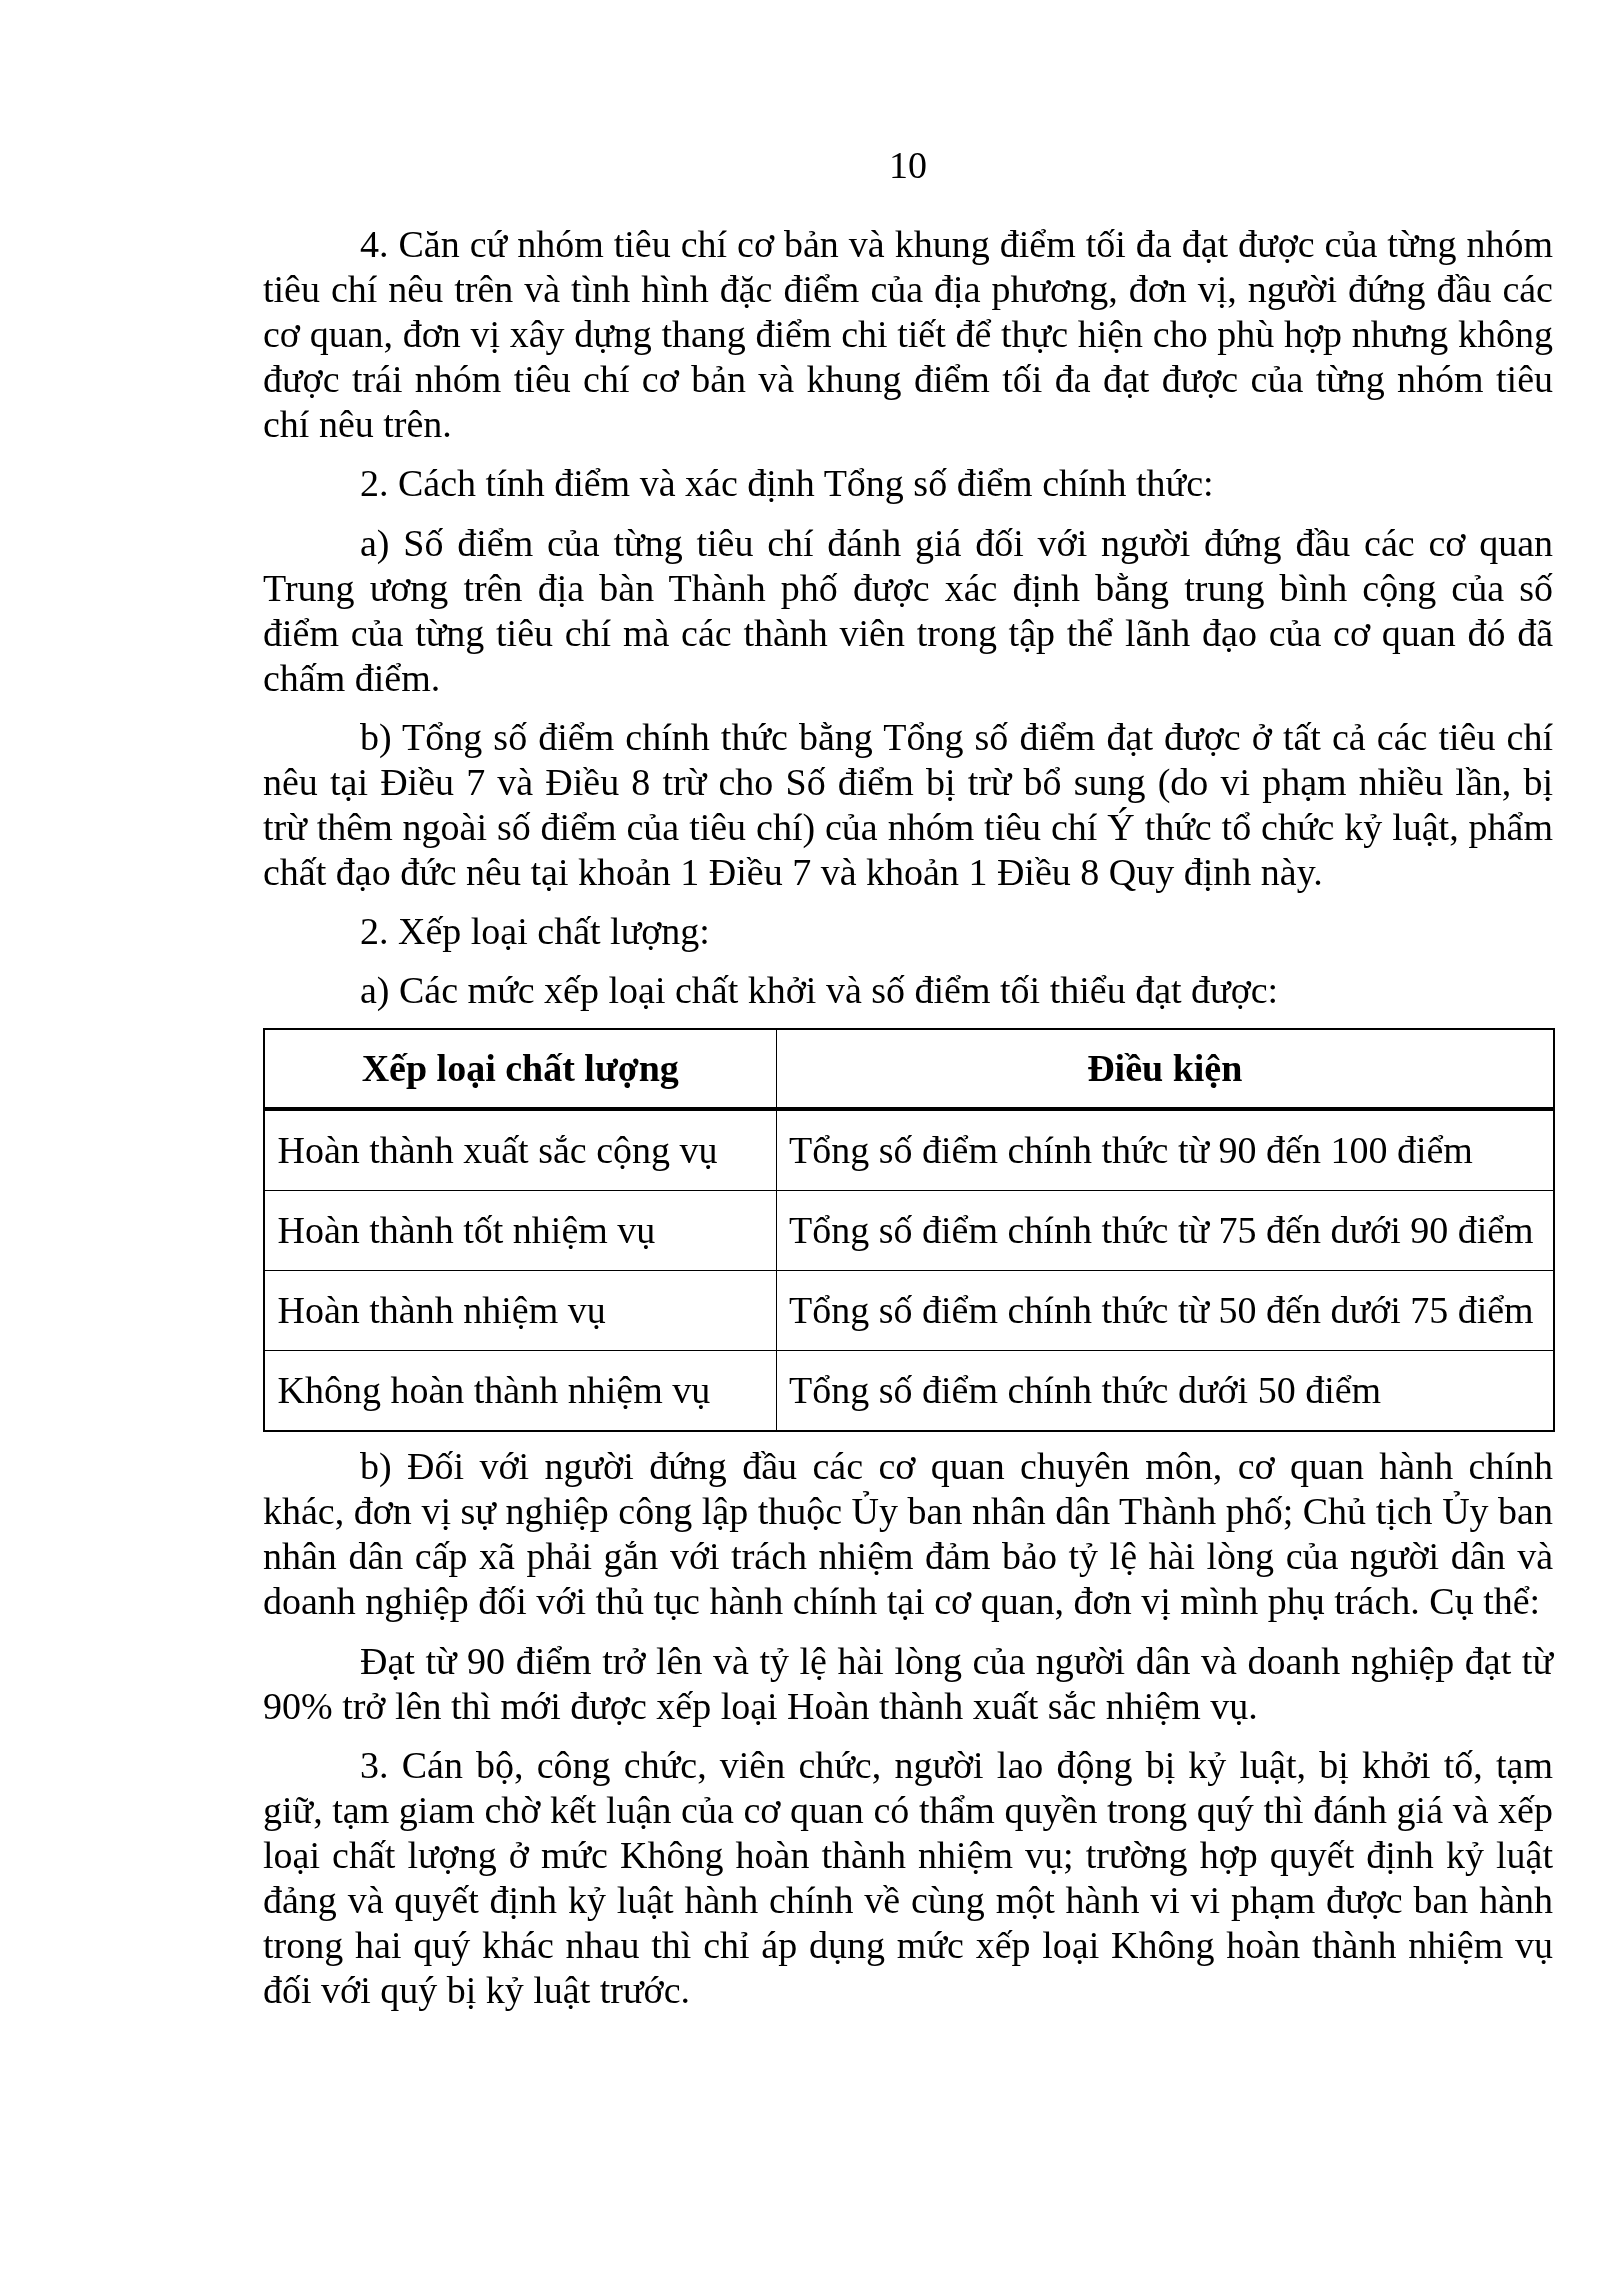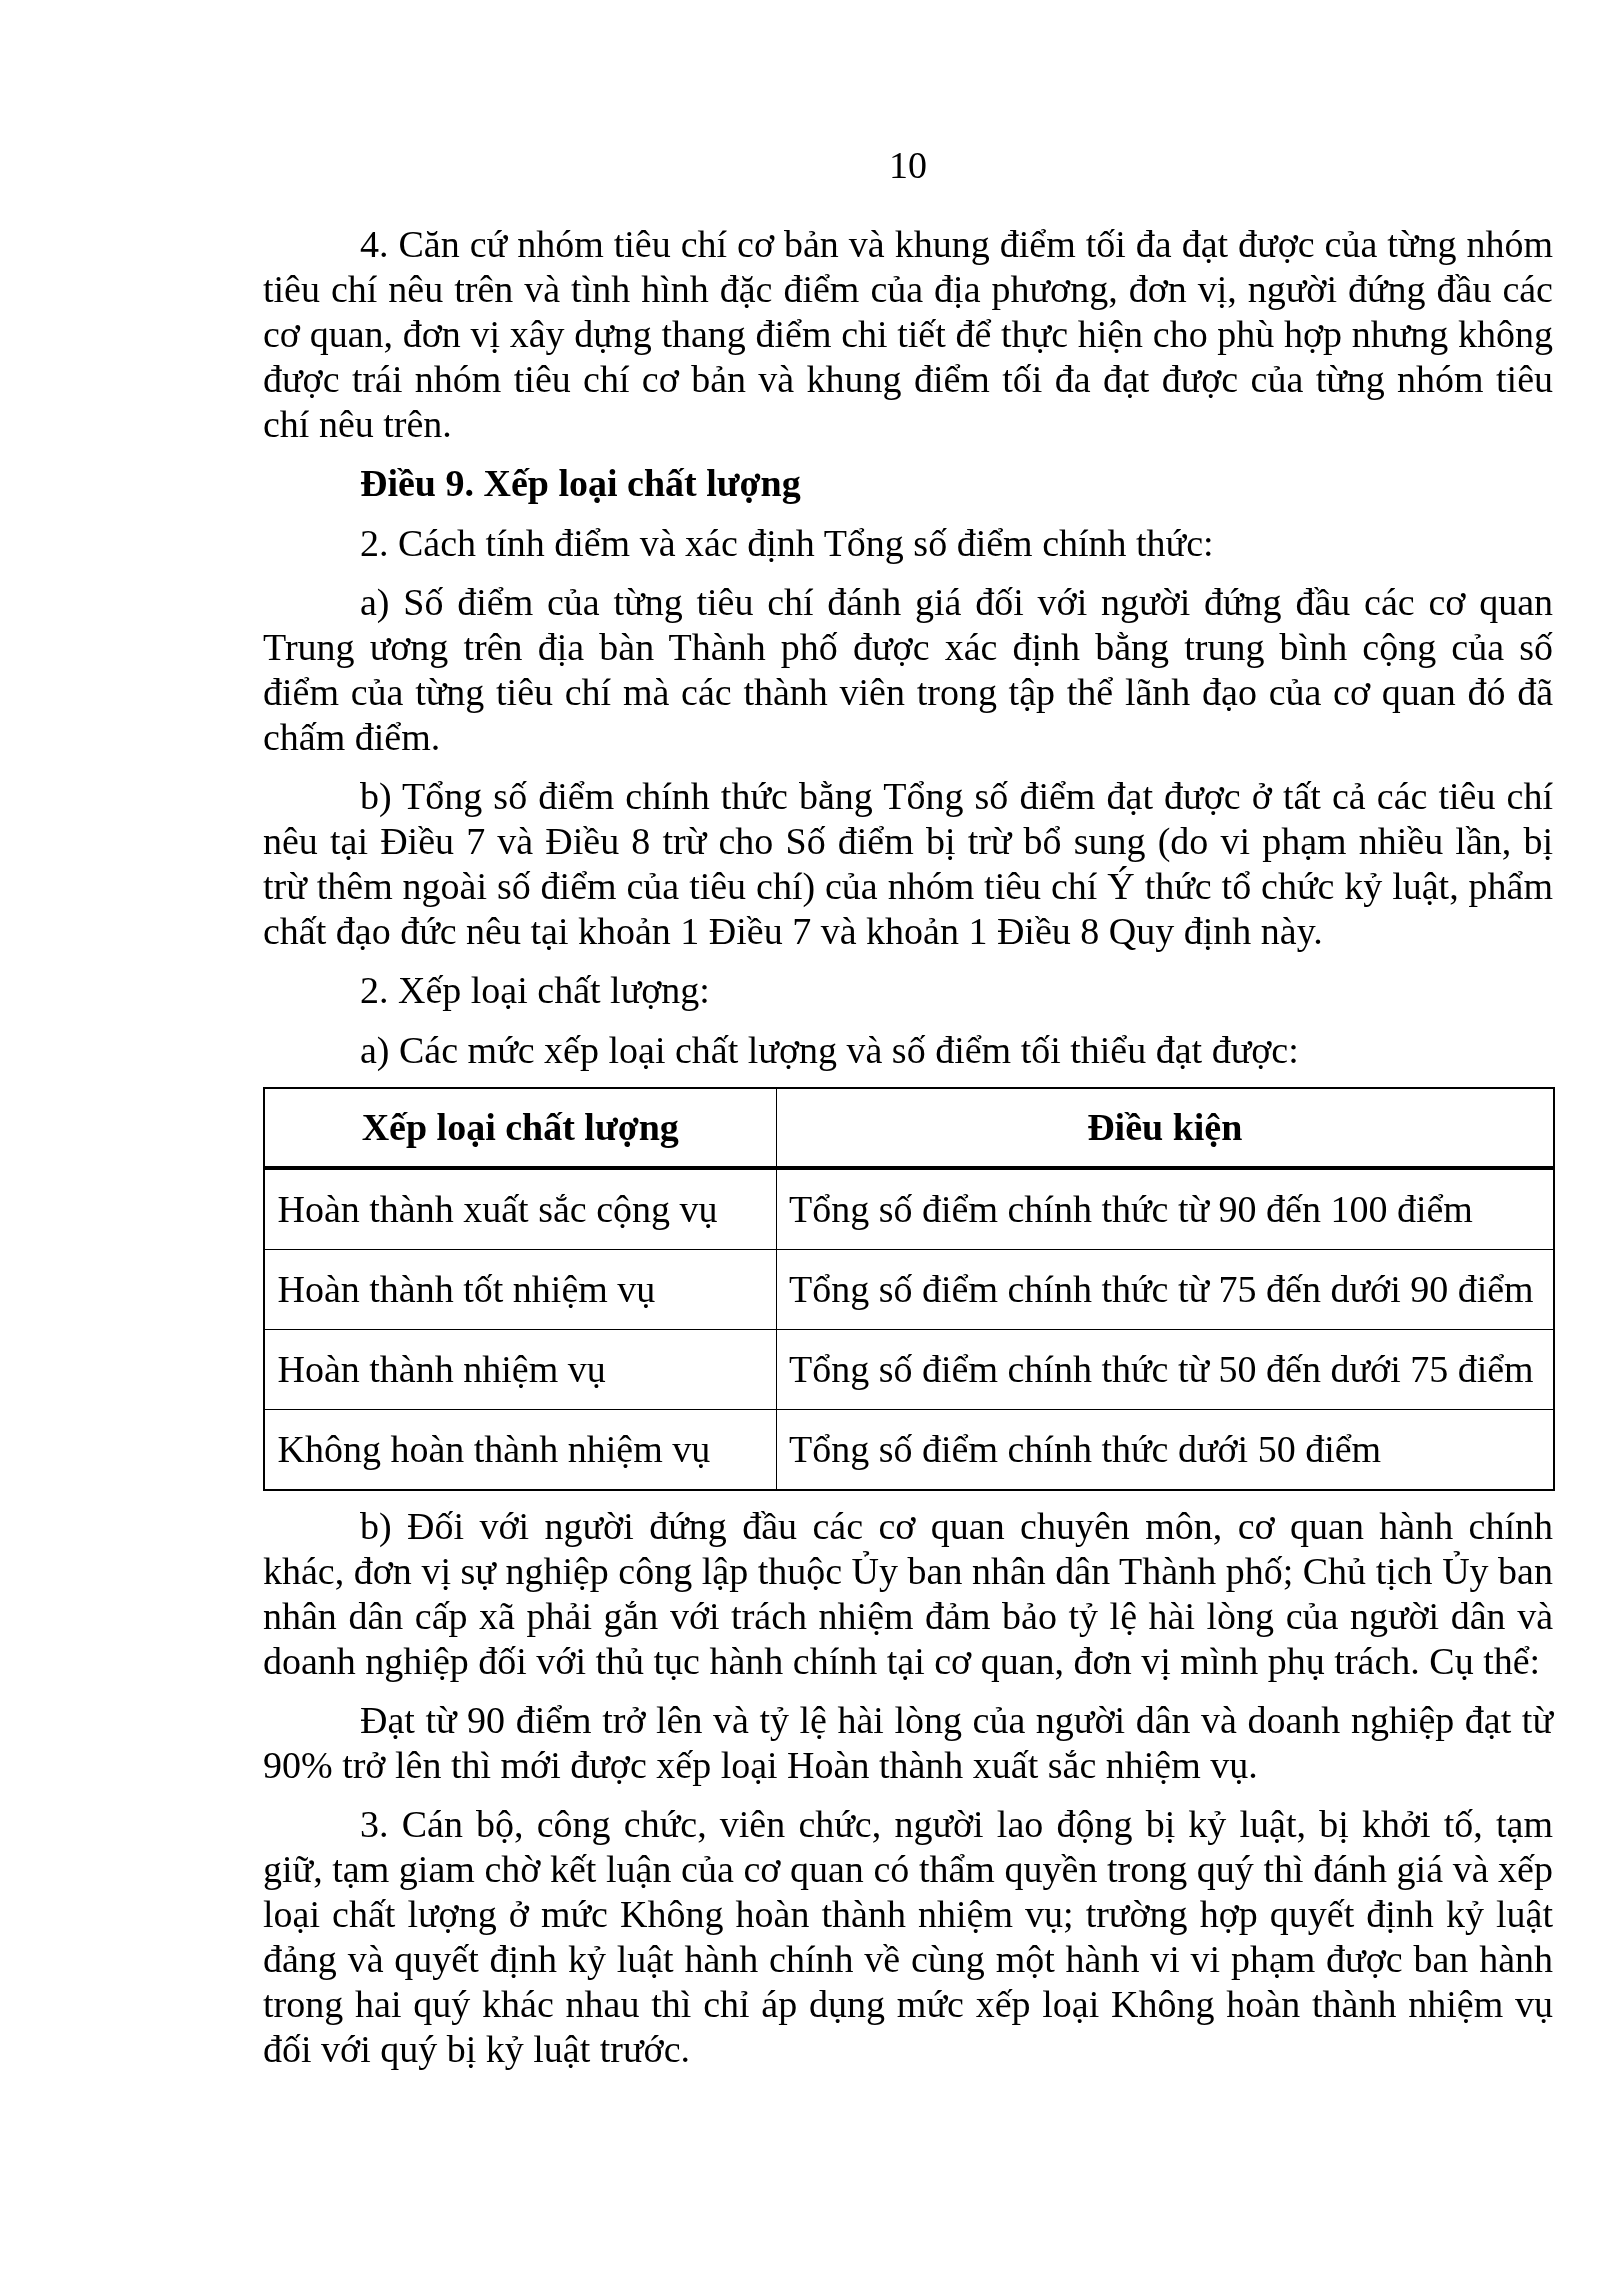--- a/index.html
+++ b/index.html
@@ -66,31 +66,30 @@
 <body>
 
 <div class="page">
   <div class="content">
 
     <div class="page-number">10</div>
 
     <p class="body">4. Căn cứ nhóm tiêu chí cơ bản và khung điểm tối đa đạt được của từng nhóm tiêu chí nêu trên và tình hình đặc điểm của địa phương, đơn vị, người đứng đầu các cơ quan, đơn vị xây dựng thang điểm chi tiết để thực hiện cho phù hợp nhưng không được trái nhóm tiêu chí cơ bản và khung điểm tối đa đạt được của từng nhóm tiêu chí nêu trên.</p>
 
 
-    <p class="body heading">Điều 9. Xếp loại chất lượng</p>
 
     <p class="body">2. Cách tính điểm và xác định Tổng số điểm chính thức:</p>
 
     <p class="body">a) Số điểm của từng tiêu chí đánh giá đối với người đứng đầu các cơ quan Trung ương trên địa bàn Thành phố được xác định bằng trung bình cộng của số điểm của từng tiêu chí mà các thành viên trong tập thể lãnh đạo của cơ quan đó đã chấm điểm.</p>
 
     <p class="body">b) Tổng số điểm chính thức bằng Tổng số điểm đạt được ở tất cả các tiêu chí nêu tại Điều 7 và Điều 8 trừ cho Số điểm bị trừ bổ sung (do vi phạm nhiều lần, bị trừ thêm ngoài số điểm của tiêu chí) của nhóm tiêu chí Ý thức tổ chức kỷ luật, phẩm chất đạo đức nêu tại khoản 1 Điều 7 và khoản 1 Điều 8 Quy định này.</p>
 
     <p class="body">2. Xếp loại chất lượng:</p>
 
-    <p class="body">a) Các mức xếp loại chất lượng và số điểm tối thiểu đạt được:</p>
+    <p class="body">a) Các mức xếp loại chất khởi và số điểm tối thiểu đạt được:</p>
 
     <table class="score-table">
       <colgroup>
         <col class="col-1">
         <col class="col-2">
       </colgroup>
       <thead>
         <tr>
           <th>Xếp loại chất lượng</th>
           <th>Điều kiện</th>

